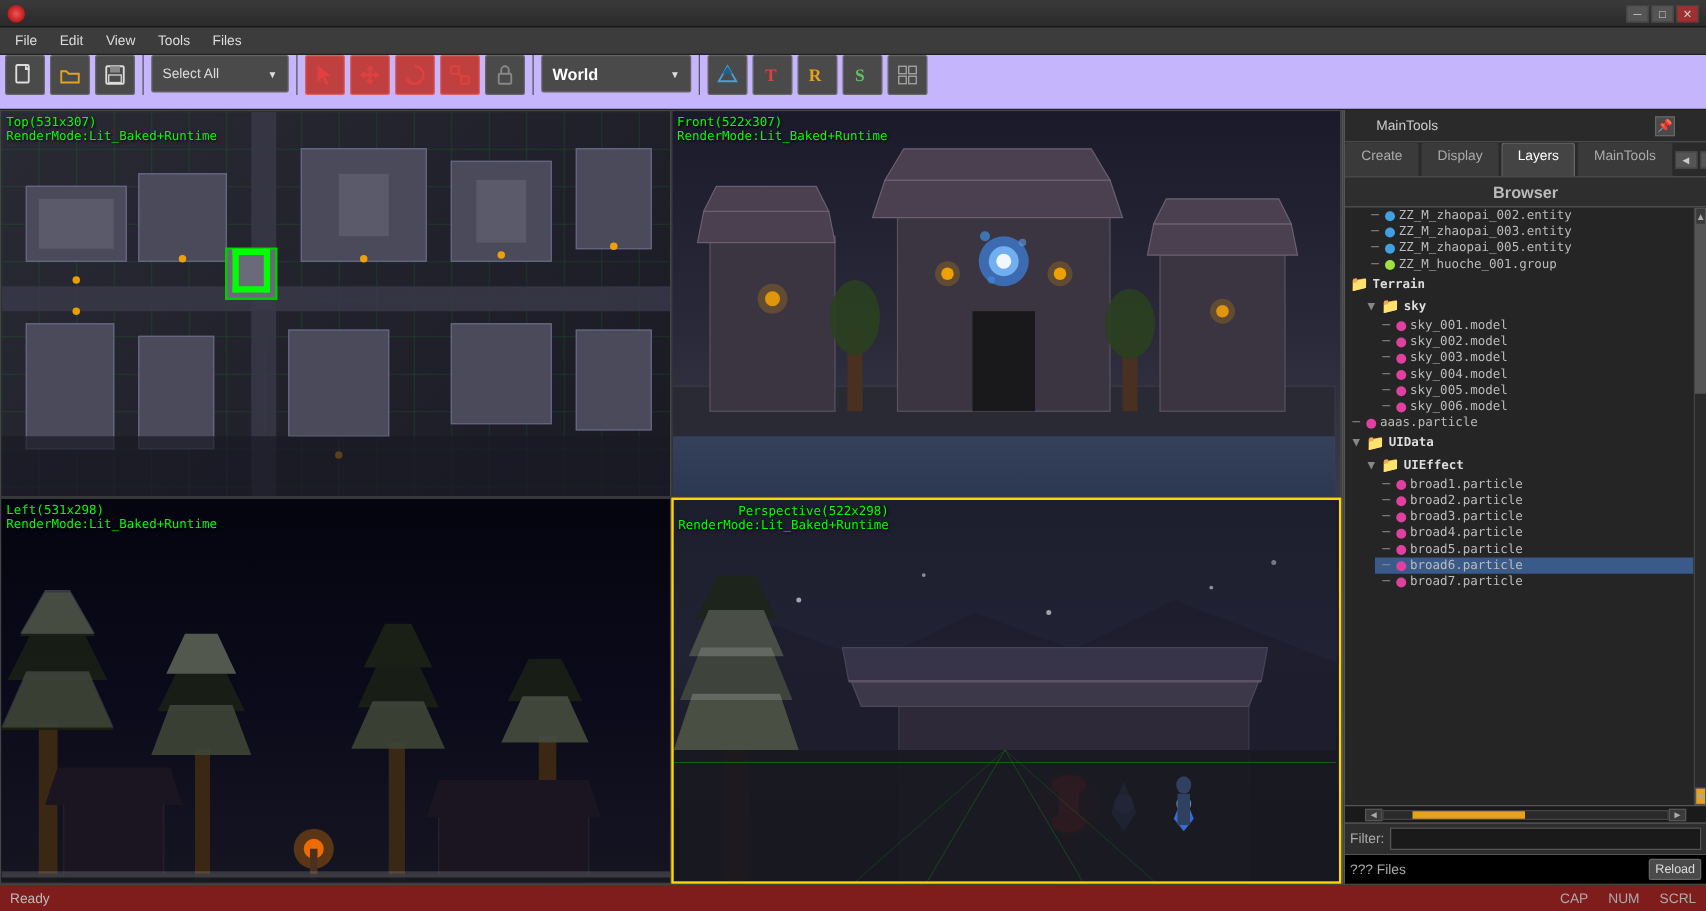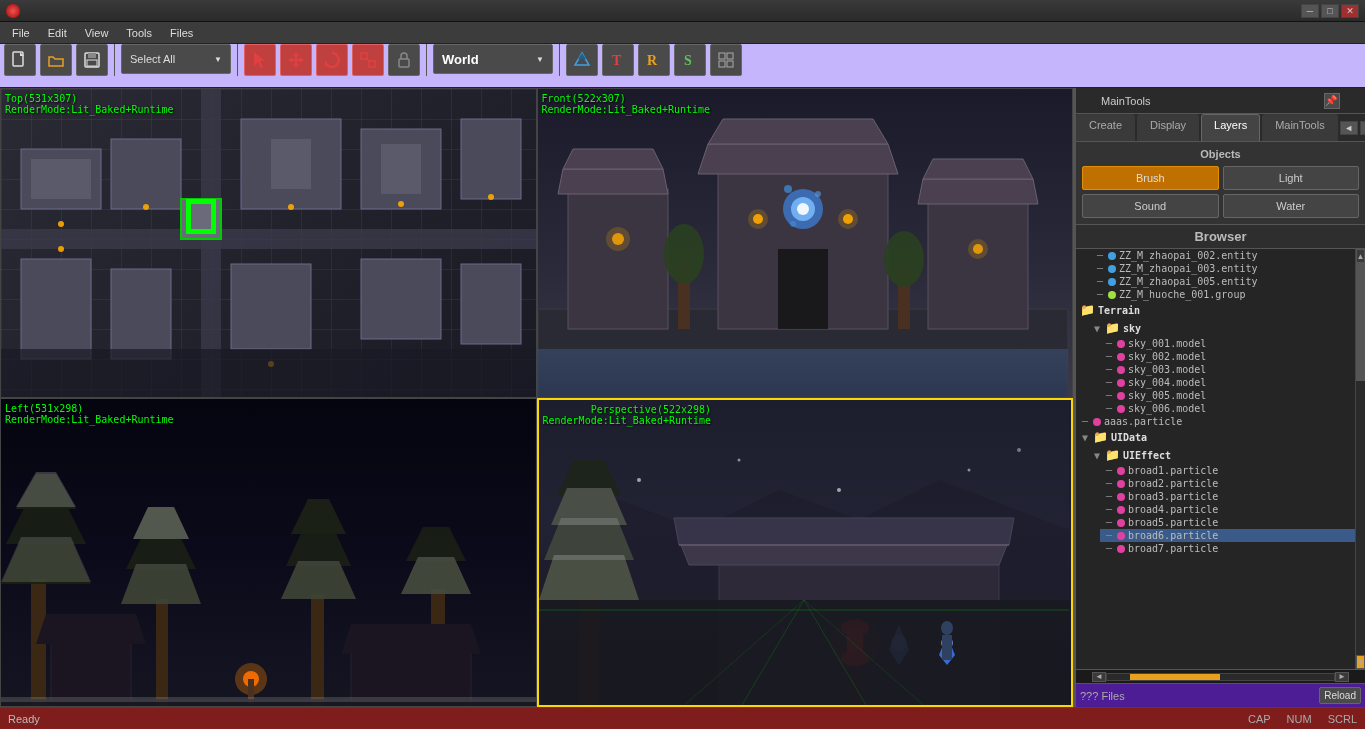--- a/index.html
+++ b/index.html
@@ -452,21 +452,21 @@
       color: #ddd;
       font-size: 10px;
       padding: 0 4px;
     }
 
     
     #files-bar {
       display: flex;
       align-items: center;
       padding: 3px 4px;
-      background: #4c1d95;
+      background: #000000;
       border-top: 1px solid #555;
       gap: 4px;
       justify-content: space-between;
     }
     .files-label {
       color: #aaa;
       font-size: 11px;
     }
     .reload-btn {
       padding: 2px 4px;
@@ -952,29 +952,20 @@
       <div class="panel-tab active">Layers</div>
       <div class="panel-tab">MainTools</div>
       <div style="flex:1; display:flex; align-items:center; justify-content:flex-end; padding-right:4px; gap:2px;">
         <div class="title-btn">◄</div>
         <div class="title-btn">►</div>
       </div>
     </div>
 
     <div id="panel-content">
 
-      <div id="objects-section">
-        <div class="section-title">Objects</div>
-        <div class="objects-buttons">
-          <div class="obj-btn brush">Brush</div>
-          <div class="obj-btn light">Light</div>
-          <div class="obj-btn sound">Sound</div>
-          <div class="obj-btn water">Water</div>
-        </div>
-      </div>
 
       <div id="browser-section">
         <div class="browser-title">Browser</div>
         <div id="browser-scroll-container">
           <div id="browser-tree">
 
             <div class="tree-item">
               <span style="margin-left:12px;"></span>
               <span class="tree-collapse-btn">─</span>
               <span class="tree-icon-entity"></span>
@@ -1109,20 +1100,24 @@
         <div id="panel-hscroll">
           <div class="scroll-arrow">◄</div>
           <div class="hscroll-track">
             <div class="hscroll-thumb"></div>
           </div>
           <div class="scroll-arrow">►</div>
         </div>
 
       </div>
 
+      <div id="filter-bar">
+        <span class="filter-label">Filter:</span>
+        <input class="filter-input" type="text" style="">
+      </div>
 
       <div id="files-bar">
         <span class="files-label">??? Files</span>
         <button class="reload-btn">Reload</button>
       </div>
 
     </div>
   </div>
 </div>
 

